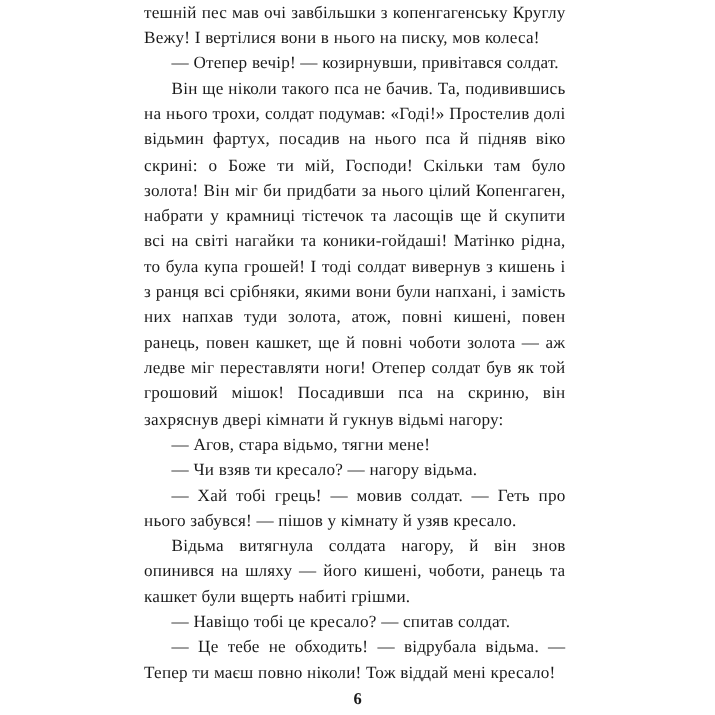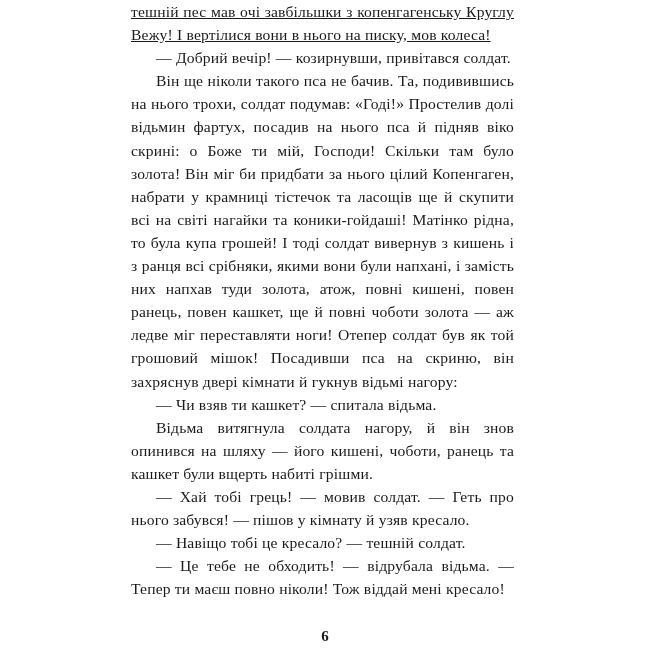--- a/index.html
+++ b/index.html
@@ -42,21 +42,20 @@
     line-height: 23.1px;
     letter-spacing: 0.01em;
     word-spacing: 0.005em;
     hyphens: manual;
     -webkit-hyphens: manual;
   }
 
   
   .para.cont {
     text-indent: 0;
-    text-decoration: underline;
   }
   
   .para.indent {
     text-indent: 25px;
     font-family: Liberation Serif, serif;
   }
   
   .para.dialogue {
     text-indent: 25px;
   }
@@ -80,32 +79,33 @@
 </style>
 </head>
 <body>
 
 <div id="page">
 
   <div id="text-column">
 
     <p class="para cont">тешній пес мав очі завбільшки з копенгагенську Круглу Вежу! І вертілися вони в нього на писку, мов колеса!</p>
 
-    <p class="para dialogue">— Добрий вечір! — козирнувши, привітався солдат.</p>
+    <p class="para dialogue">— Отепер вечір! — козирнувши, привітався солдат.</p>
 
     <p class="para indent">Він ще ніколи такого пса не бачив. Та, подивившись на нього трохи, солдат подумав: «Годі!» Простелив долі відьмин фартух, посадив на нього пса й підняв віко скрині: о Боже ти мій, Господи! Скільки там було золота! Він міг би придбати за нього цілий Копенгаген, набрати у крамниці тістечок та ласощів ще й скупити всі на світі нагайки та коники-гойдаші! Матінко рідна, то була купа грошей! І тоді солдат вивернув з кишень і з ранця всі срібняки, якими вони були напхані, і замість них напхав туди золота, атож, повні кишені, повен ранець, повен кашкет, ще й повні чоботи золота — аж ледве міг переставляти ноги! Отепер солдат був як той грошовий мішок! Посадивши пса на скриню, він захряснув двері кімнати й гукнув відьмі нагору:</p>
 
+    <p class="para dialogue">— Агов, стара відьмо, тягни мене!</p>
 
-    <p class="para dialogue">— Чи взяв ти кашкет? — спитала відьма.</p>
+    <p class="para dialogue">— Чи взяв ти кресало? — нагору відьма.</p>
+
+    <p class="para dialogue">— Хай тобі грець! — мовив солдат. — Геть про нього забувся! — пішов у кімнату й узяв кресало.</p>
 
     <p class="para indent">Відьма витягнула солдата нагору, й він знов опинився на шляху — його кишені, чоботи, ранець та кашкет були вщерть набиті грішми.</p>
 
-    <p class="para dialogue">— Хай тобі грець! — мовив солдат. — Геть про нього забувся! — пішов у кімнату й узяв кресало.</p>
-
-    <p class="para dialogue">— Навіщо тобі це кресало? — тешній солдат.</p>
+    <p class="para dialogue">— Навіщо тобі це кресало? — спитав солдат.</p>
 
     <p class="para dialogue">— Це тебе не обходить! — відрубала відьма. — Тепер ти маєш повно ніколи! Тож віддай мені кресало!</p>
 
   </div>
 
   <div id="page-number">6</div>
 
 </div>
 
 </body></html>

